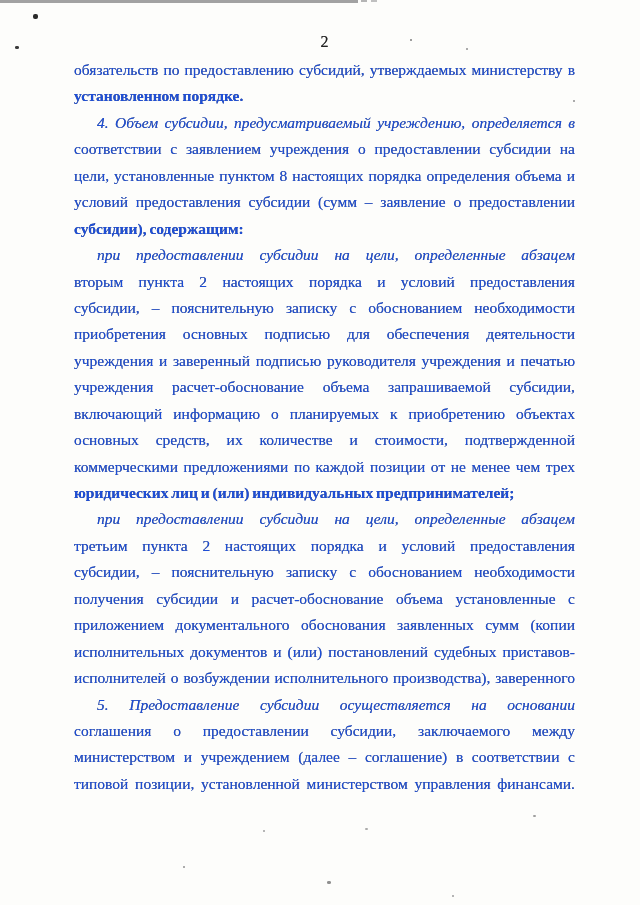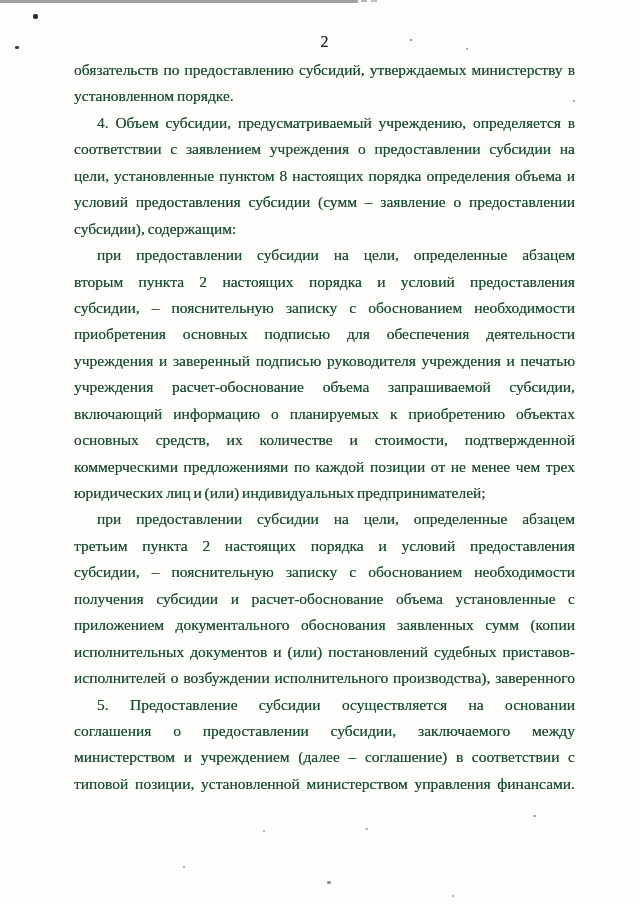--- a/index.html
+++ b/index.html
@@ -61,36 +61,36 @@
     text-align: center;
     font-size: 16px;
     line-height: 22px;
     color: #222;
     text-shadow: 0 0 0.6px rgba(20,20,20,0.65);
   }
   .text-block {
     position: absolute;
     left: 74px; top: 57px;
     width: 501px;
-    color: #14532d;
+    color: #1d4ed8;
     font-size: 15.5px;
     word-spacing: -1px;
     text-shadow: 0 0 0.6px rgba(20,20,20,0.65);
   }
   .ln {
     height: 26.45px;
     line-height: 26.45px;
     overflow: hidden;
     text-align: justify;
     text-align-last: justify;
     white-space: nowrap; 
     white-space: normal;
   }
-  .ln.ind { text-indent: 23px; }
-  .ln.end { text-align-last: left; }
+  .ln.ind { text-indent: 23px; font-style: italic; }
+  .ln.end { text-align-last: left; font-weight: bold; }
 </style>
 </head>
 <body>
 
 <div class="scan-page">
 
   <div class="scan-bar"></div>
   <div class="scan-bar-dash1"></div>
   <div class="scan-bar-dash2"></div>
 

